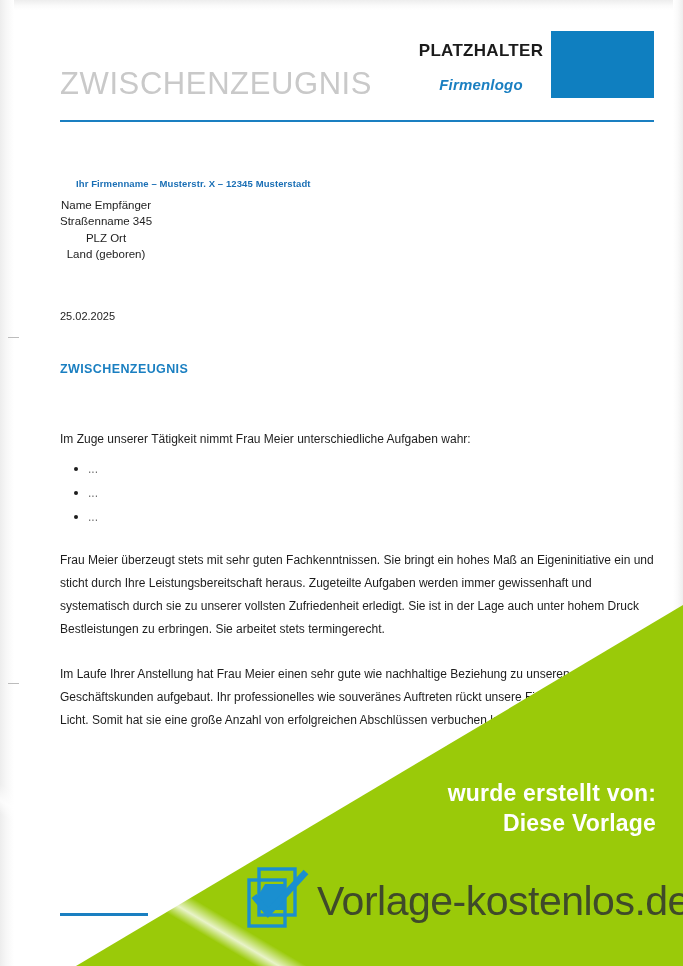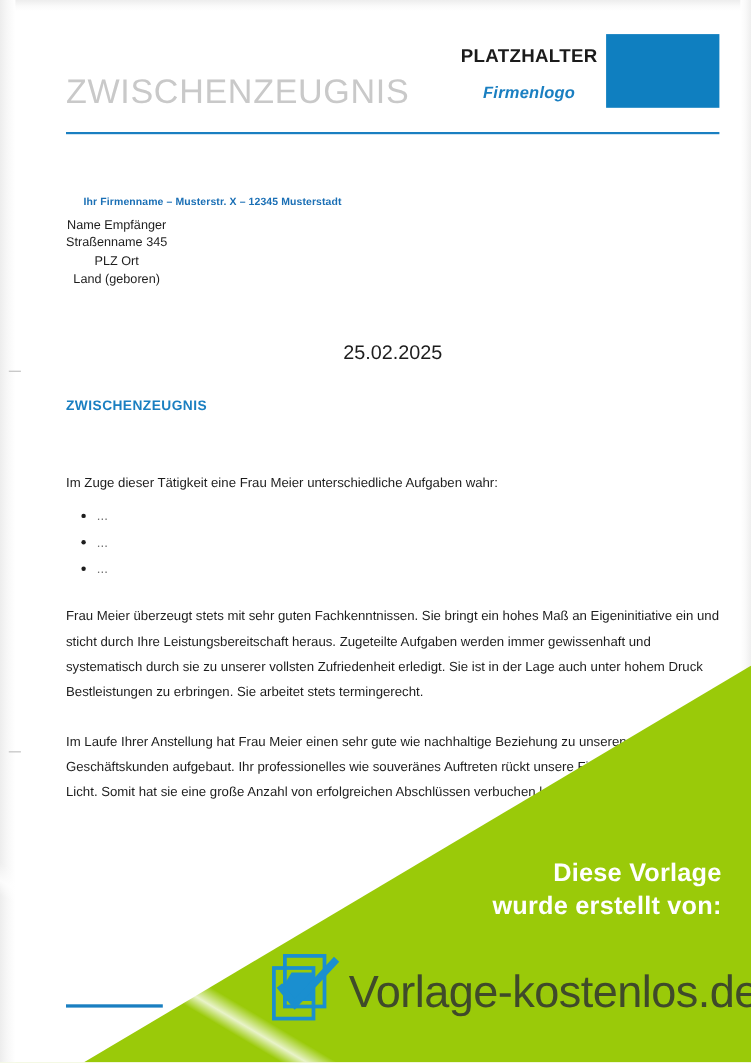--- a/index.html
+++ b/index.html
@@ -121,22 +121,22 @@
     text-align: center;
   }
   #recipient div { white-space: nowrap; }
 
   
   #date {
     position: absolute;
     left: 60px;
     top: 310px;
     width: 594px;
-    text-align: center;
-    font-size: 18px;
+    text-align: left;
+    font-size: 11px;
     color: #1d1d1d;
   }
 
   
   #subject {
     position: absolute;
     left: 60px;
     top: 362px;
     font-size: 12.5px;
     font-weight: 700;
@@ -289,39 +289,39 @@
     <div>Straßenname 345</div>
     <div>PLZ Ort</div>
     <div>Land (geboren)</div>
   </div>
 
   <div id="date">25.02.2025</div>
 
   <div id="subject">ZWISCHENZEUGNIS</div>
 
   <div id="body">
-    <p class="tight">Im Zuge dieser Tätigkeit eine Frau Meier unterschiedliche Aufgaben wahr:</p>
+    <p class="tight">Im Zuge unserer Tätigkeit nimmt Frau Meier unterschiedliche Aufgaben wahr:</p>
     <ul>
       <li>...</li>
       <li>...</li>
       <li>...</li>
     </ul>
     <p>Frau Meier überzeugt stets mit sehr guten Fachkenntnissen. Sie bringt ein hohes Maß an Eigeninitiative ein und sticht durch Ihre Leistungsbereitschaft heraus. Zugeteilte Aufgaben werden immer gewissenhaft und systematisch durch sie zu unserer vollsten Zufriedenheit erledigt. Sie ist in der Lage auch unter hohem Druck Bestleistungen zu erbringen. Sie arbeitet stets termingerecht.</p>
     <p>Im Laufe Ihrer Anstellung hat Frau Meier einen sehr gute wie nachhaltige Beziehung zu unseren Geschäftskunden aufgebaut. Ihr professionelles wie souveränes Auftreten rückt unsere Firma in das rechte Licht. Somit hat sie eine große Anzahl von erfolgreichen Abschlüssen verbuchen können.</p>
   </div>
 
   <div id="footer-rule"></div>
 
   <div id="watermark">
     <div id="watermark-shape"></div>
     <div id="watermark-edge"></div>
 
     <div id="watermark-heading">
+      <span>wurde erstellt von:</span>
       <span>Diese Vorlage</span>
-      <span>wurde erstellt von:</span>
     </div>
 
     <div id="brand">
       <svg id="brand-icon" viewBox="0 0 66 70">
         <rect x="13" y="3" width="36" height="46" fill="none" stroke="#1a8fd0" stroke-width="3.4"></rect>
         <rect x="3" y="14" width="36" height="46" fill="none" stroke="#1a8fd0" stroke-width="3.4"></rect>
         <path d="M19 18 L39 18 L39 44 L12 44 L12 30 Z" fill="#1a8fd0"></path>
         <path d="M8 30 L22 47 L60 6" fill="none" stroke="#1a8fd0" stroke-width="6.5" stroke-linecap="butt" stroke-linejoin="miter"></path>
       </svg>
       <div id="brand-name">Vorlage-kostenlos.de</div>

